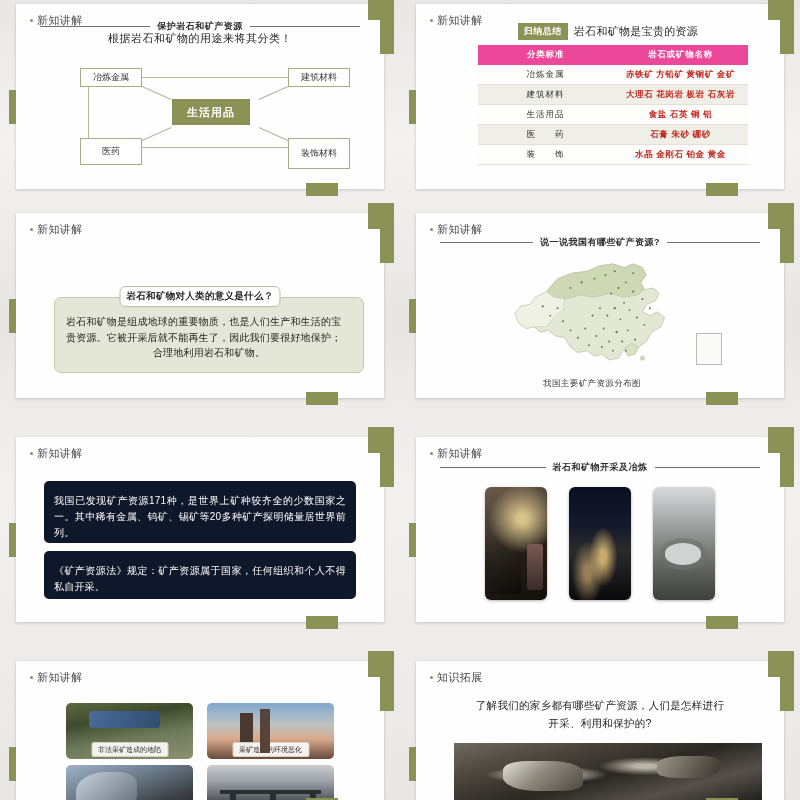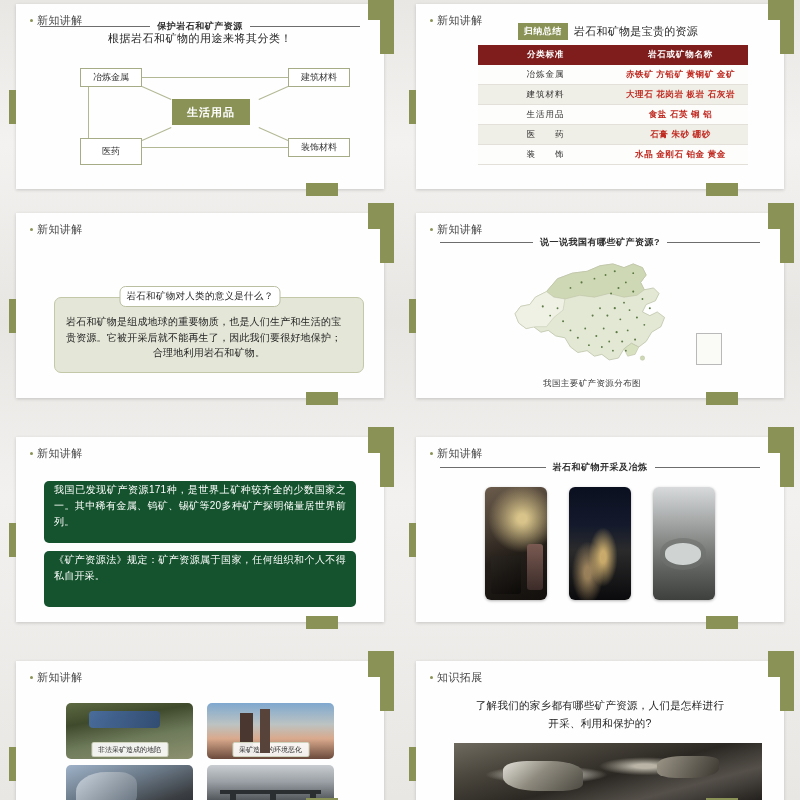--- a/index.html
+++ b/index.html
@@ -88,21 +88,21 @@
     position:absolute;
     border:1px solid #a6ad86;
     background:#fff;
     font-size:9px;color:#333;
     display:flex;align-items:center;justify-content:center;
     box-sizing:border-box;
   }
   .db-tl{left:14px;top:6px;width:62px;height:19px;}
   .db-tr{left:222px;top:6px;width:62px;height:19px;}
   .db-bl{left:14px;top:76px;width:62px;height:27px;}
-  .db-br{left:222px;top:76px;width:62px;height:19px;}
+  .db-br{left:222px;top:76px;width:62px;height:31px;}
   .db-center{
     position:absolute;left:106px;top:37px;width:78px;height:26px;
     background:#8a9256;color:#fff;font-size:11px;font-weight:bold;
     display:flex;align-items:center;justify-content:center;
     letter-spacing:1px;
   }
   .dline{position:absolute;background:#b2b894;}
 
   
   .s2-title{
@@ -112,21 +112,21 @@
   .badge{
     background:#8a9256;color:#fff;font-size:9px;font-weight:bold;
     padding:2px 6px;letter-spacing:.5px;
   }
   .s2-title .t{font-size:11px;color:#1f1f1f;letter-spacing:.3px;}
   table.rt{
     position:absolute;left:62px;top:41px;width:270px;
     border-collapse:collapse;table-layout:fixed;
   }
   table.rt th{
-    background:#7f1d1d;color:#fff;font-size:8.5px;font-weight:bold;
+    background:#ec4899;color:#fff;font-size:8.5px;font-weight:bold;
     padding:4px 0;letter-spacing:.8px;border:0;
   }
   table.rt td{
     font-size:8.5px;padding:3.5px 0;text-align:center;
     border-bottom:1px solid #e2e0d8;
   }
   table.rt td.cat{color:#2d2d2d;width:33%;letter-spacing:1px;}
   table.rt td.items{color:#c02b22;font-weight:bold;letter-spacing:.6px;}
   table.rt tr.alt td{background:#f0efe7;}
   table.rt tr.norm td{background:#fdfdfb;}
@@ -140,40 +140,40 @@
   .bubble p{
     margin:0;font-size:10px;line-height:1.55;color:#242424;
     text-align:justify;letter-spacing:.2px;
   }
   .bubble p.last{text-align:center;}
   .bubble-cap{
     position:absolute;left:50%;transform:translateX(-50%);
     top:73px;
     background:#fff;border:1px solid #b9bfa0;border-radius:6px;
     font-size:9.5px;color:#232323;padding:3px 6px;white-space:nowrap;
-    z-index:2;letter-spacing:.3px;
+    z-index:2;letter-spacing:.3px;font-weight:bold;
   }
 
   
   .map-wrap{position:absolute;left:0;right:0;top:38px;height:120px;}
   .map-cap{
     position:absolute;left:0;right:16px;bottom:8px;text-align:center;
     font-size:8.5px;color:#3b3b3b;letter-spacing:.4px;
   }
   .map-inset{
     position:absolute;right:62px;bottom:6px;
     width:24px;height:30px;border:1px solid #b9b9b9;background:#fafaf7;
   }
 
   
   .gbox{
     position:absolute;left:28px;right:28px;
-    background:#14532d;border-radius:5px;
+    background:#0f172a;border-radius:5px;
     color:#fff;font-size:10px;line-height:1.62;
-    padding:1px 10px;box-sizing:border-box;letter-spacing:.2px;
+    padding:12px 10px;box-sizing:border-box;letter-spacing:.2px;
     text-align:justify;
   }
 
   
   .photorow{position:absolute;left:0;right:0;top:50px;display:flex;justify-content:center;gap:22px;}
   .photo{
     width:62px;height:113px;border-radius:6px;overflow:hidden;
     box-shadow:0 1px 3px rgba(0,0,0,.3);position:relative;
   }
   .ph-mine{
@@ -416,21 +416,21 @@
     <div class="accent-tr"></div>
     <div class="accent-bottom"></div>
     <div class="accent-left"></div>
   </div>
 
   <div class="slide" style="left:16px;top:437px;width:368px;height:185px;">
     <div class="paper">
       <div class="slide-tag"><span class="dot"></span><span>新知讲解</span></div>
 
       <div class="gbox" style="top:44px;height:62px;">我国已发现矿产资源171种，是世界上矿种较齐全的少数国家之一。其中稀有金属、钨矿、锡矿等20多种矿产探明储量居世界前列。</div>
-      <div class="gbox" style="top:114px;height:56px;">《矿产资源法》规定：矿产资源属于国家，任何组织和个人不得私自开采。</div>
+      <div class="gbox" style="top:114px;height:48px;">《矿产资源法》规定：矿产资源属于国家，任何组织和个人不得私自开采。</div>
     </div>
     <div class="accent-tr"></div>
     <div class="accent-bottom"></div>
     <div class="accent-left"></div>
   </div>
 
   <div class="slide" style="left:416px;top:437px;width:368px;height:185px;">
     <div class="paper">
       <div class="slide-tag"><span class="dot"></span><span>新知讲解</span></div>
 

